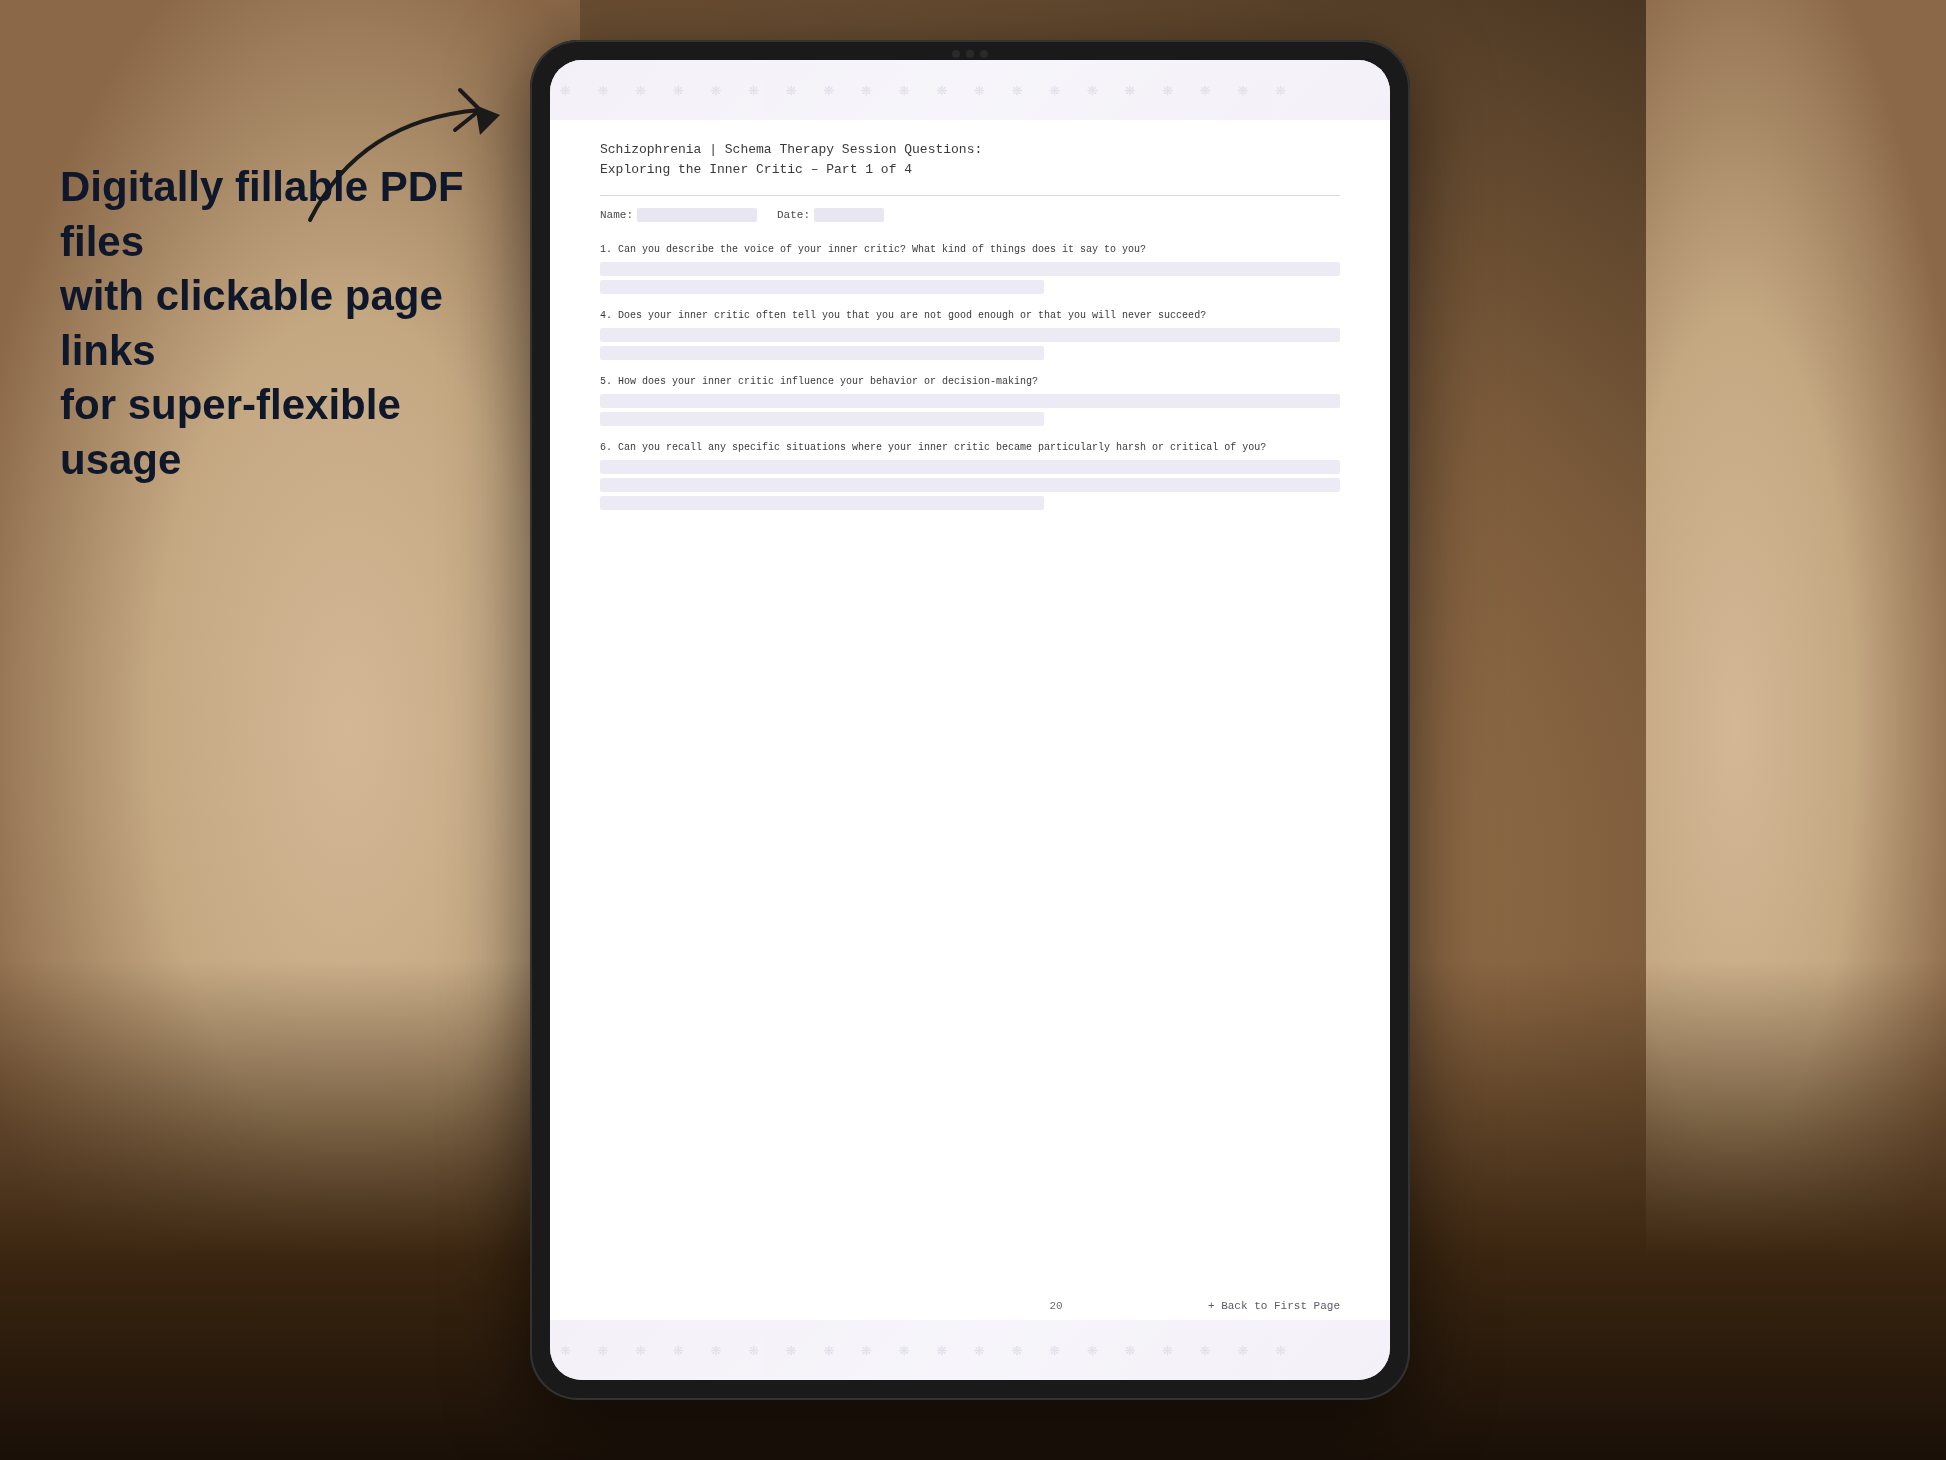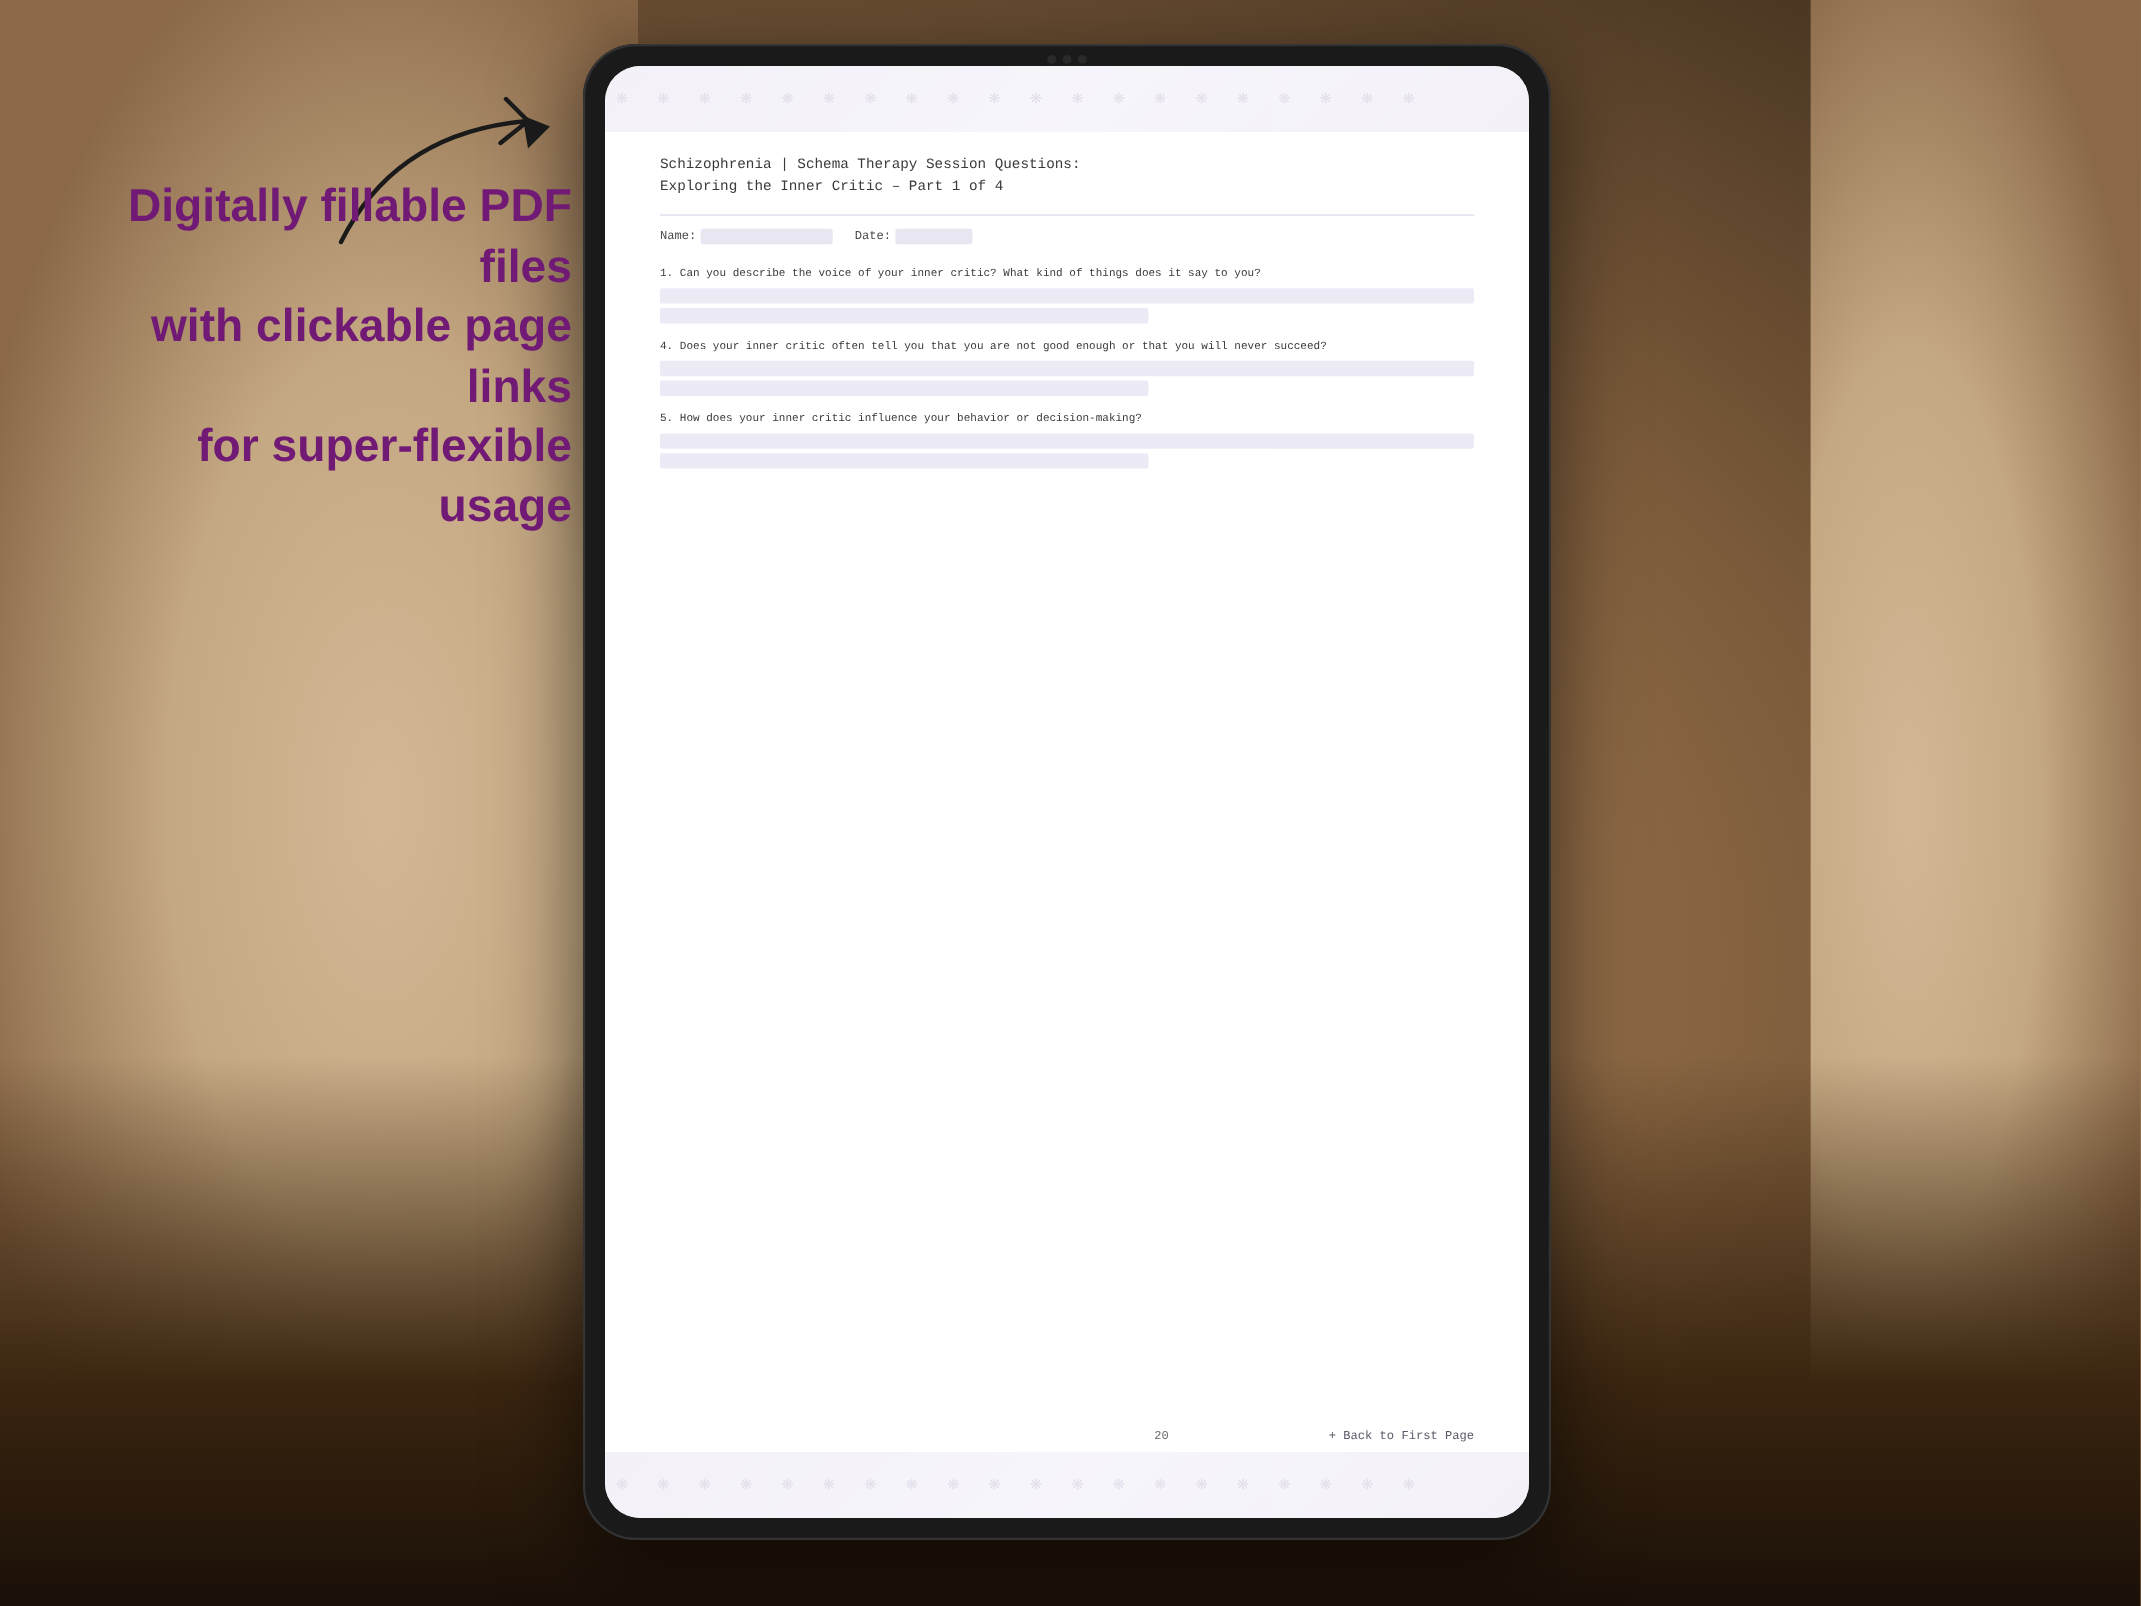--- a/index.html
+++ b/index.html
@@ -50,22 +50,22 @@
       top: 160px;
       width: 460px;
       z-index: 10;
     }
 
     .left-text .main-text {
       font-family: Arial, 'Helvetica Neue', sans-serif;
       font-size: 42px;
       font-weight: 700;
       line-height: 1.3;
-      color: #701a75;
-      text-align: right;
+      color: #0f172a;
+      text-align: left;
     }
 
     
     .arrow-container {
       position: absolute;
       left: 280px;
       top: 80px;
       width: 300px;
       height: 160px;
       z-index: 10;
@@ -352,20 +352,31 @@
               <div class="pdf-question-text">
                 <span>5.</span>
                 <span>How does your inner critic influence your behavior or decision-making?</span>
               </div>
               <div class="pdf-answer-lines">
                 <div class="pdf-answer-line"></div>
                 <div class="pdf-answer-line short"></div>
               </div>
             </div>
 
+            <div class="pdf-question">
+              <div class="pdf-question-text">
+                <span>6.</span>
+                <span>Can you recall any specific situations where your inner critic became particularly harsh or critical of you?</span>
+              </div>
+              <div class="pdf-answer-lines">
+                <div class="pdf-answer-line"></div>
+                <div class="pdf-answer-line"></div>
+                <div class="pdf-answer-line short"></div>
+              </div>
+            </div>
 
           </div>
         </div>
 
         <div class="pdf-footer">
           <div style="flex:1;"></div>
           <div class="page-number">20</div>
           <div class="back-to-first">+ Back to First Page</div>
         </div>
 

